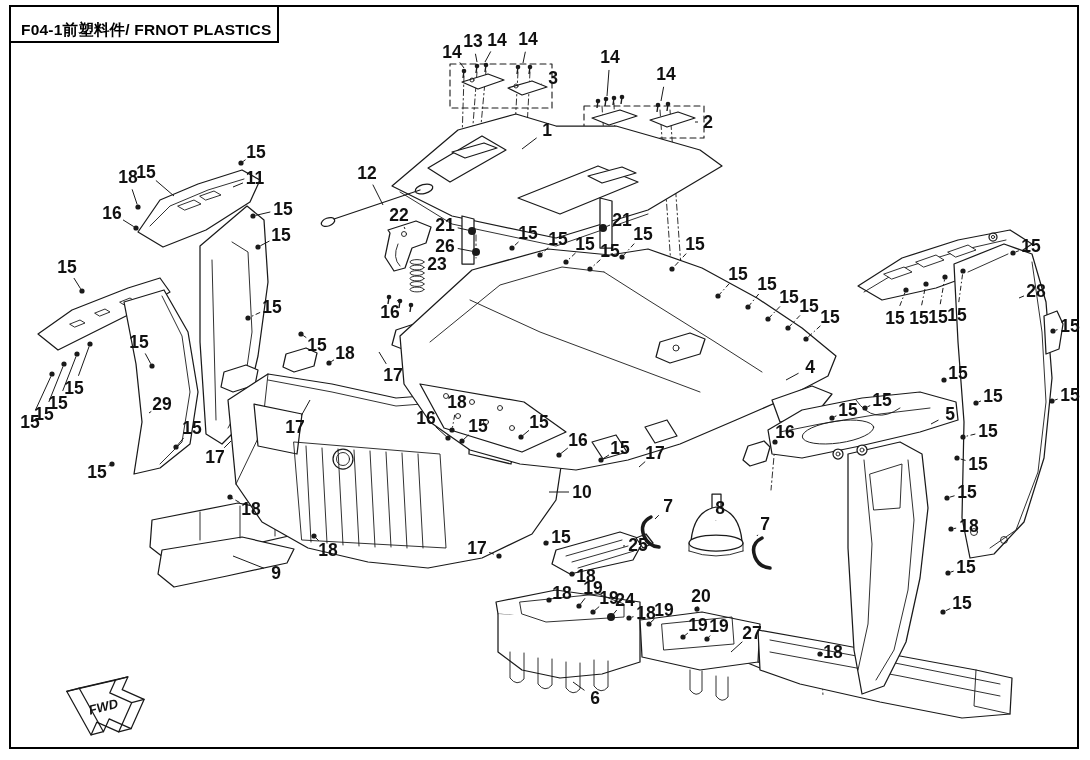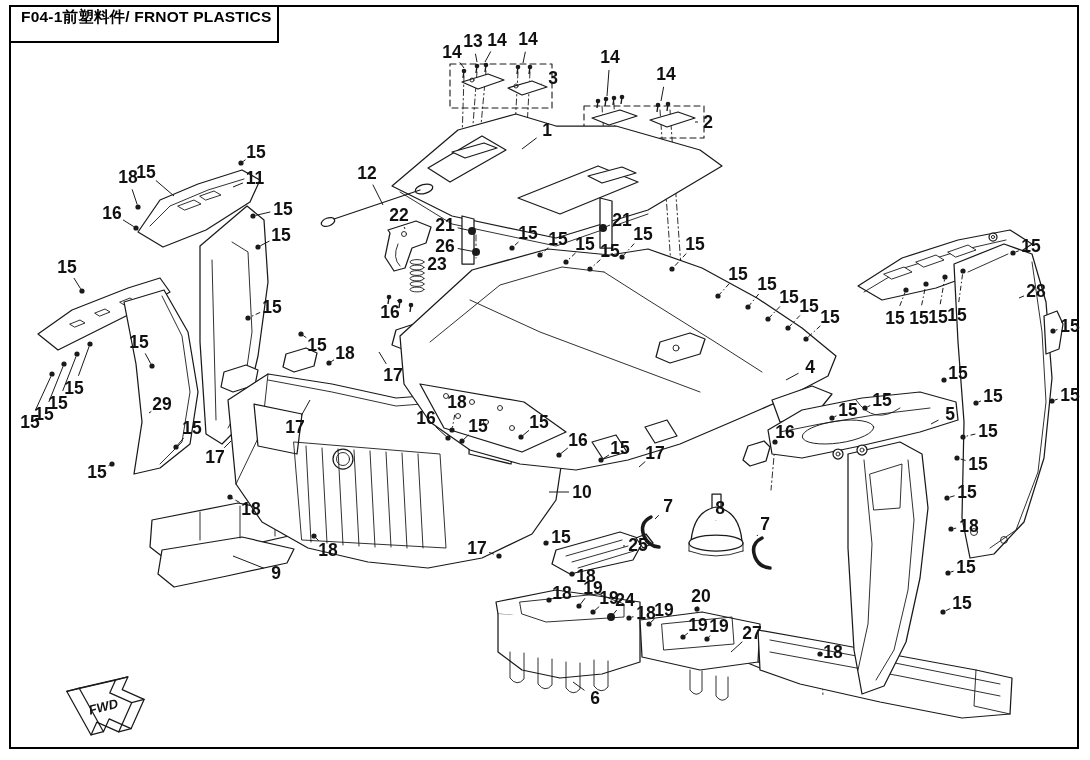--- a/index.html
+++ b/index.html
@@ -2,21 +2,21 @@
 <html><head>
 <meta charset="utf-8">
 <style>
   html,body{margin:0;padding:0;background:#fff;}
   #stage{position:relative;width:1090px;height:760px;background:#fff;overflow:hidden;
          font-family:"Liberation Sans",sans-serif;}
   #outer-border{position:absolute;left:9px;top:5px;width:1070px;height:744px;
                 border:2px solid #000;box-sizing:border-box;}
   #title-box{position:absolute;left:9px;top:5px;width:270px;height:38px;
              border:2px solid #000;box-sizing:border-box;background:#fff;
-             display:flex;align-items:flex-start;padding-left:10px;
+             display:flex;align-items:flex-end;padding-left:10px;
              font-weight:700;font-size:15.5px;color:#000;letter-spacing:.2px;
              font-family:"Liberation Sans",sans-serif;}
   svg{position:absolute;left:0;top:0;}
   .art{stroke:#1a1a1a;fill:none;stroke-width:1.25;stroke-linejoin:round;stroke-linecap:round;}
   .art .f{fill:#fff;}
   .art .thin{stroke-width:.9;}
   .dashbox{stroke-dasharray:6 4;stroke-width:1.1;}
   .ddash{stroke-dasharray:6 3 1.5 3;stroke-width:.9;}
   .callout{font:700 17.5px "Liberation Sans",sans-serif;fill:#111;text-anchor:middle;}
   .fwdtxt{font:italic 700 13px "Liberation Sans",sans-serif;fill:#111;}

